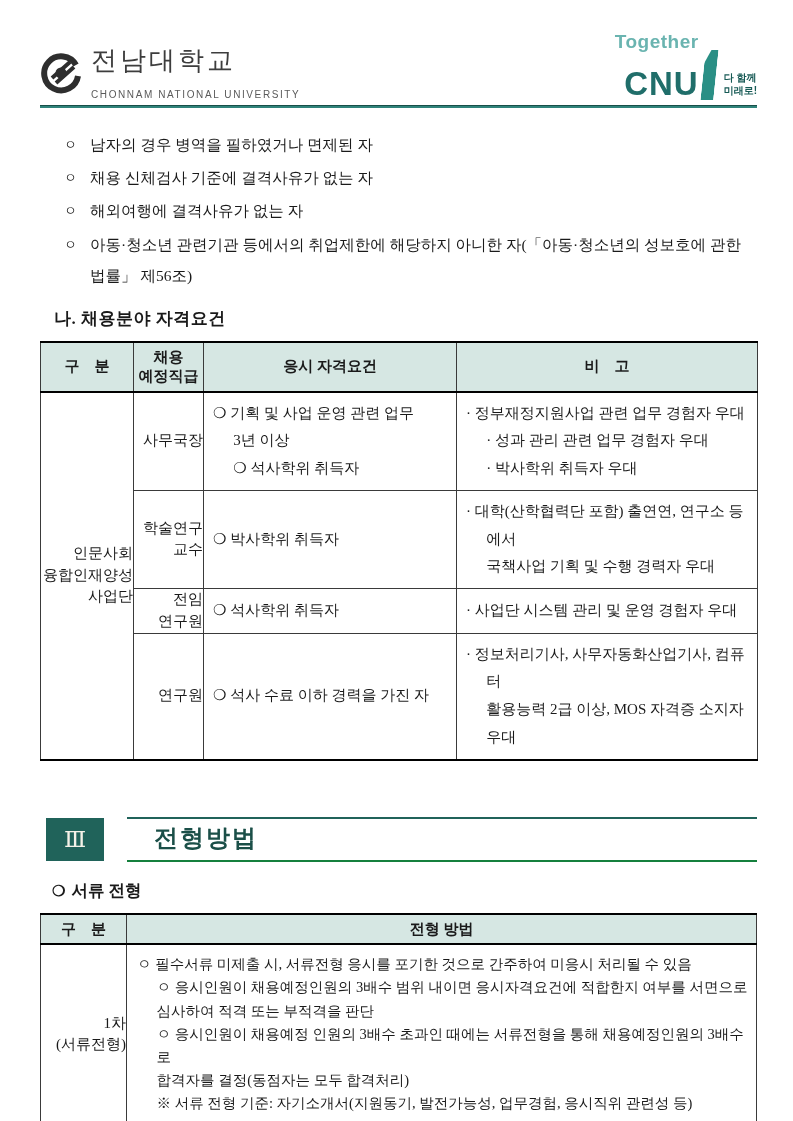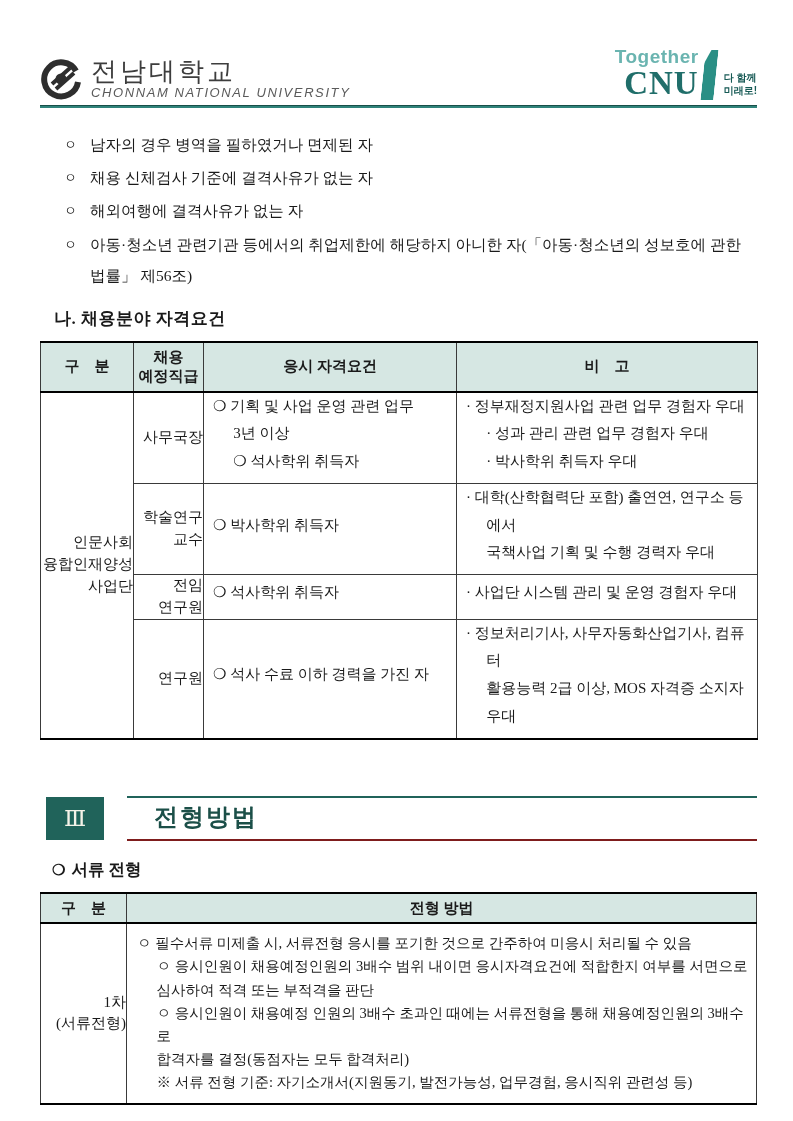--- a/index.html
+++ b/index.html
@@ -9,25 +9,25 @@
     font-family:"Liberation Serif","DejaVu Serif",serif;
     color:#1a1a1a; overflow:hidden;
   }
   .page { padding:42px 36px 0 40px; }
 
   
   .hdr { display:flex; justify-content:space-between; align-items:flex-end; height:58px; }
   .logo-left { display:flex; align-items:center; gap:9px; }
   .logo-mark svg { display:block; }
   .logo-left-text .uni-kr { font-size:26px; font-weight:normal; color:#3d3d3d; letter-spacing:3px; line-height:1.05; font-family:"Liberation Sans",sans-serif; }
-  .logo-left-text .uni-en { font-size:13px; color:#5a5a5a; letter-spacing:1.6px; font-family:"Liberation Sans",sans-serif; margin-top:0;font-style:italic; }
+  .logo-left-text .uni-en { font-size:10px; color:#5a5a5a; letter-spacing:1.6px; font-family:"Liberation Sans",sans-serif; margin-top:15px; }
   .logo-right { display:flex; align-items:flex-end; gap:8px; }
   .lr-left { text-align:right; line-height:1; }
   .together { font-size:19px; font-weight:bold; color:#6ab4b0; font-family:"Liberation Sans",sans-serif; letter-spacing:.5px;margin-top:20px; }
-  .cnu { font-size:33px; font-weight:bold; color:#206e6a; font-family:Liberation Serif, serif; letter-spacing:1px; margin-top:1px; }
+  .cnu { font-size:33px; font-weight:bold; color:#206e6a; font-family:Liberation Sans, sans-serif; letter-spacing:1px; margin-top:16px; }
   .one-mark { width:13px; height:50px; background:#2a8f85; transform:skewX(-6deg); clip-path:polygon(45% 0,100% 0,100% 100%,0 100%,0 26%); margin-left:-4px; }
   .lr-kr { font-size:10px; font-weight:bold; color:#175a55; line-height:1.25; padding-bottom:3px; font-family:"Liberation Sans",sans-serif; }
   .hdr-rule { height:3px; background:#2f837a; border-top:1px solid #184f49; margin-top:5px; }
 
   
   .bullets { margin:20px 0 0 24px; }
   .bullet { display:flex; font-size:15.5px; line-height:33px; }
   .bullet .mk { width:26px; flex:0 0 26px; font-size:13px; }
   .bullet .tx { flex:1; }
   .bullet.wrap2 { line-height:31px; margin-top:2px; }
@@ -40,28 +40,28 @@
   
   table { border-collapse:collapse; width:717px; table-layout:fixed; }
   .tb { border-top:2.5px solid #000; border-bottom:2.5px solid #000; margin-top:11px; }
   .tb th, .tb td { border:1px solid #3a3a3a; font-size:15px; vertical-align:middle; }
   .tb th { background:#d6e7e3; font-weight:bold; text-align:center; border-bottom:2.5px solid #000; padding:5px 2px; line-height:1.25; }
   .tb td.ctr { text-align:right; line-height:1.45;margin-top:48px; }
   .tb td.body { padding:6px 8px 6px 9px; line-height:1.8; }
   .pre { white-space:pre-line; }
   .hang { padding-left:1.35em; text-indent:-1.35em; }
   .t1 .c1 { width:93px; } .t1 .c2 { width:70px; } .t1 .c3 { width:253px; } .t1 .c4 { width:301px; }
-  .t1 td.body { line-height:1.85; padding-top:0; padding-bottom:7px; }
+  .t1 td.body { line-height:1.85; padding-top:7px; padding-bottom:7px; }
   .t2 .c1 { width:86px; }
   .t2 td.body, .t3 td.body { font-size:14.5px; line-height:1.6; padding:8px 8px 8px 10px; }
 
   
   .sec-banner { display:flex; align-items:center; margin:56px 0 0 6px; }
   .sec-num { width:58px; height:43px; background:#20635a; color:#f4f2e8; display:flex; align-items:center; justify-content:center; font-size:23px; flex:0 0 58px; }
-  .sec-line-wrap { flex:1; margin-left:23px; border-top:2px solid #20635a; border-bottom:2px solid #7f1d1d; padding:3px 0 6px 27px; }
+  .sec-line-wrap { flex:1; margin-left:23px; border-top:2px solid #20635a; border-bottom:2px solid #15803d; padding:3px 0 6px 27px; }
   .sec-title { font-size:24px; font-weight:bold; color:#1b4f48; letter-spacing:2px; font-family:"Liberation Sans",sans-serif; }
 
   .mt-doc { margin-top:18px; }
 </style>
 </head>
 <body>
 
 <div class="page">
 
   <div class="hdr">

